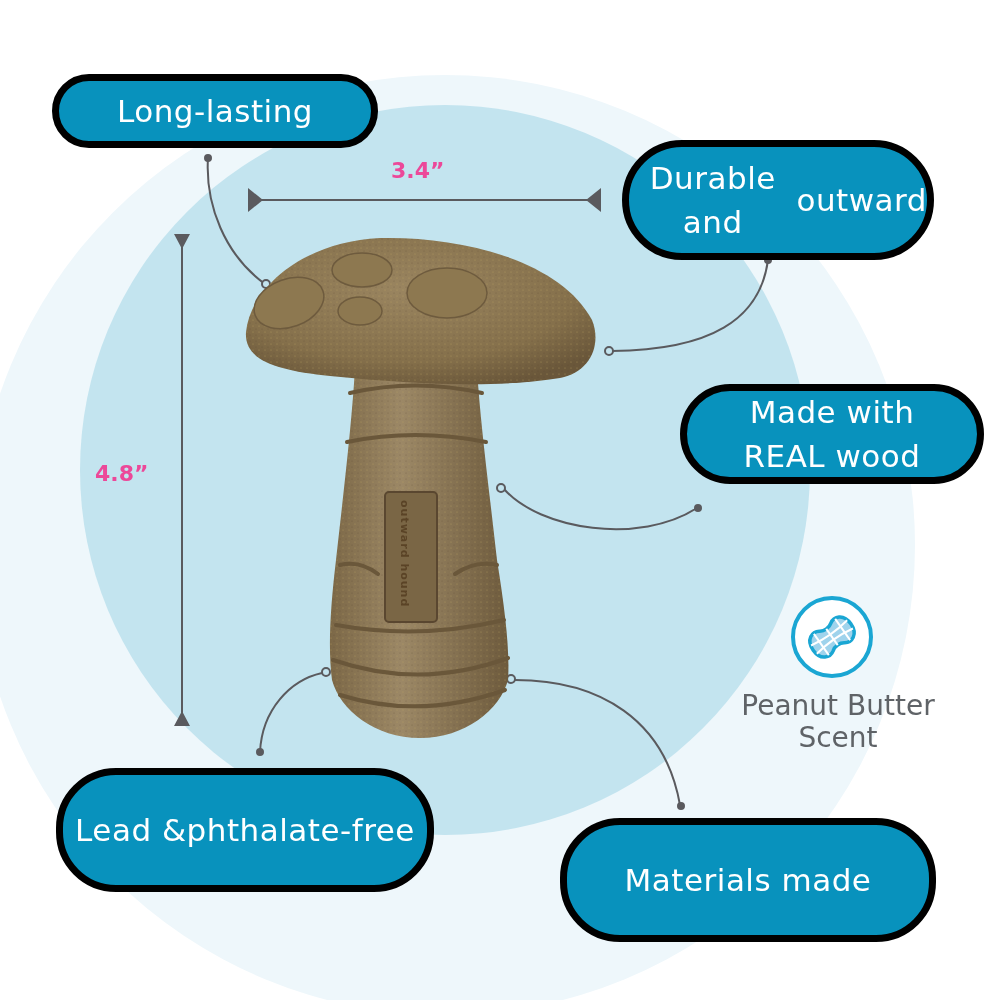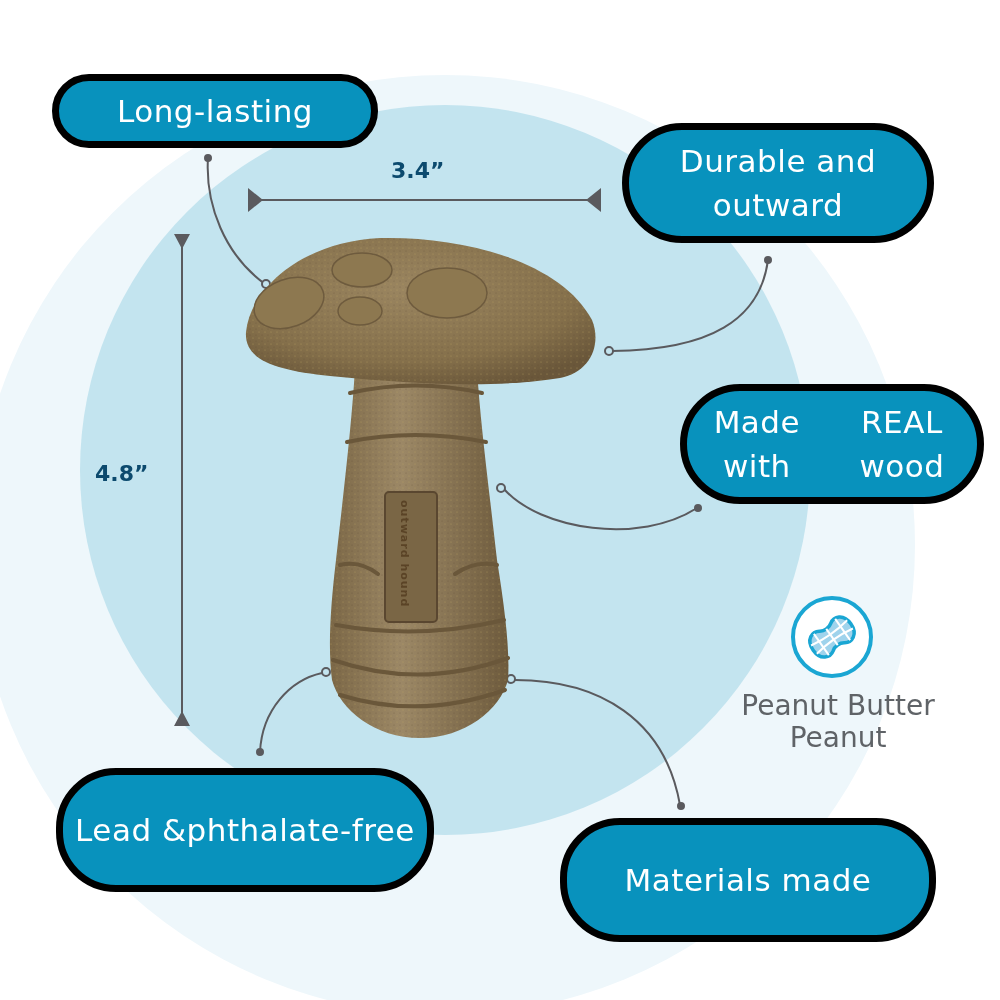--- a/index.html
+++ b/index.html
@@ -20,21 +20,21 @@
       display: flex; align-items: center; justify-content: center;
       text-align: center;
       font-size: 31px;
       line-height: 44px;
       letter-spacing: 0.5px;
       font-weight: normal;
     }
     .pill span { display: block; }
     .dim-label {
       position: absolute;
-      color: #0c4a6e;
+      color: #ec4899;
       font-weight: bold;
       font-size: 22px;
       font-family: "DejaVu Sans", sans-serif;
     }
     .scent-label {
       position: absolute;
       color: #5f6367;
       font-size: 28px;
       line-height: 32px;
       text-align: center;
@@ -153,26 +153,26 @@
   <span>hound</span>
 </div>
 
 <div class="dim-label" style="left:391px; top:158px;">3.4”</div>
 <div class="dim-label" style="left:95px; top:461px;">4.8”</div>
 
 <div class="pill" style="left:52px; top:74px; width:326px; height:74px;">
   <span>Long-lasting</span>
 </div>
 
-<div class="pill" style="left:622px; top:123px; width:312px; height:120px; flex-direction:column;">
+<div class="pill" style="left:622px; top:140px; width:312px; height:120px; flex-direction:row;">
   <span>Durable and</span>
   <span>outward</span>
 </div>
 
-<div class="pill" style="left:680px; top:384px; width:304px; height:120px; flex-direction:row;">
+<div class="pill" style="left:680px; top:384px; width:304px; height:100px; flex-direction:column;">
   <span>Made with</span>
   <span>REAL wood</span>
 </div>
 
 <div class="pill" style="left:56px; top:768px; width:378px; height:124px; flex-direction:row;">
   <span>Lead &amp;</span>
   <span>phthalate-free</span>
 </div>
 
 <div class="pill" style="left:560px; top:818px; width:376px; height:124px; flex-direction:column;gap:15px;">
@@ -188,14 +188,14 @@
       <line x1="43" y1="33" x2="43" y2="53"></line>
       <line x1="56" y1="30" x2="56" y2="56"></line>
       <path d="M21,38 Q43,42 65,38"></path>
       <path d="M21,48 Q43,44 65,48"></path>
     </g>
   </g>
 </svg>
 
 <div class="scent-label" style="left:718px; top:690px;">
   <span style="display:block;">Peanut Butter</span>
-  <span style="display:block;">Peanut</span>
+  <span style="display:block;">Scent</span>
 </div>
 
 </body></html>

